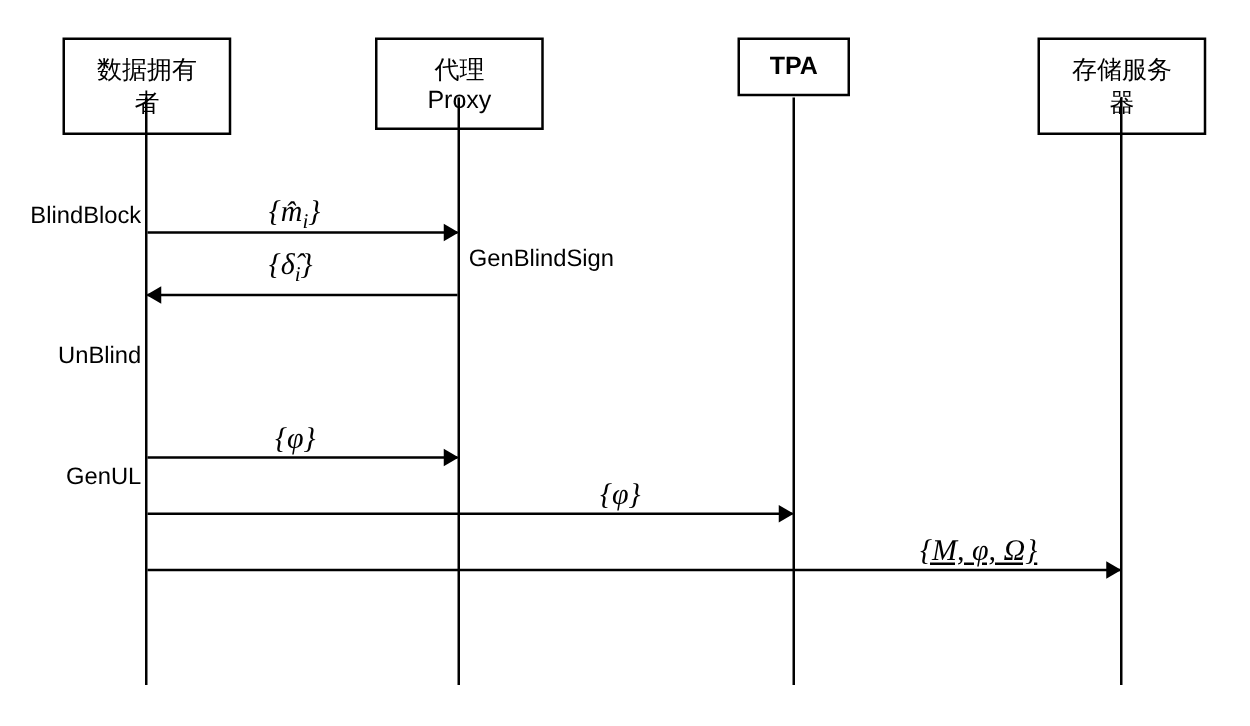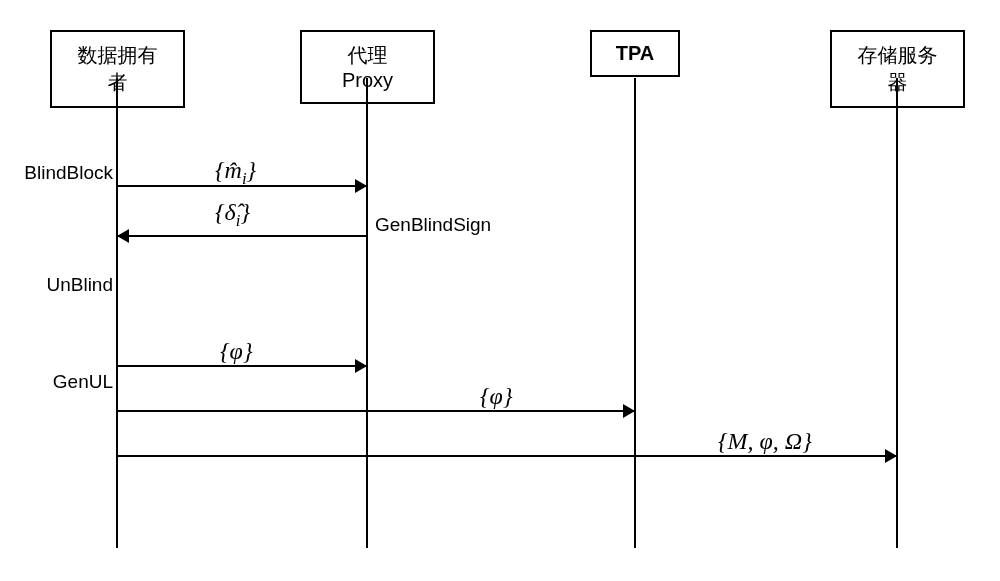--- a/index.html
+++ b/index.html
@@ -101,21 +101,21 @@
   <div class="lifeline" style="left:584px;"></div>
   <div class="lifeline" style="left:846px;"></div>
 
   <div class="side-label" style="left:-47px; top:132px; width:110px;">BlindBlock</div>
 
   <div class="msg arrow-right" style="left:68px; top:155px; width:248px;"></div>
   <div class="msg-label" style="left:165px; top:126px;">
     <span class="math">{m̂<span class="sub">i</span>}</span>
   </div>
 
-  <div class="side-label" style="left:325px; top:184px; text-align:left;">GenBlindSign</div>
+  <div class="side-label" style="left:325px; top:167px; text-align:left;">GenBlindSign</div>
 
   <div class="msg arrow-left" style="left:68px; top:205px; width:248px;"></div>
   <div class="msg-label" style="left:165px; top:168px;">
     <span class="math">{δ̂<span class="sub">i</span>}</span>
   </div>
 
   <div class="side-label" style="left:-37px; top:244px; width:100px;">UnBlind</div>
 
   <div class="side-label" style="left:-37px; top:312px; width:100px;margin-top:29px;">GenUL</div>
 
@@ -123,17 +123,17 @@
   <div class="msg-label" style="left:170px; top:307px;">
     <span class="math">{φ}</span>
   </div>
 
   <div class="msg arrow-right" style="left:68px; top:380px; width:516px;"></div>
   <div class="msg-label" style="left:430px; top:352px;">
     <span class="math">{φ}</span>
   </div>
 
   <div class="msg arrow-right" style="left:68px; top:425px; width:778px;"></div>
-  <div class="msg-label" style="left:668px; top:397px;">
+  <div class="msg-label" style="left:686px; top:397px;text-decoration:underline;">
     <span class="math">{M, φ, Ω}</span>
   </div>
 
 </div>
 
 </body></html>

